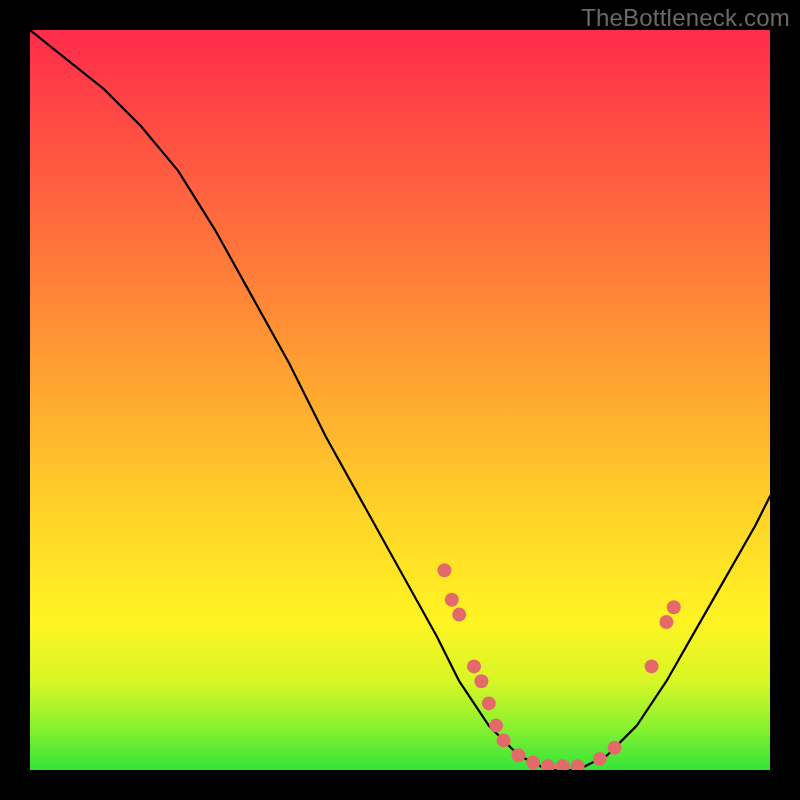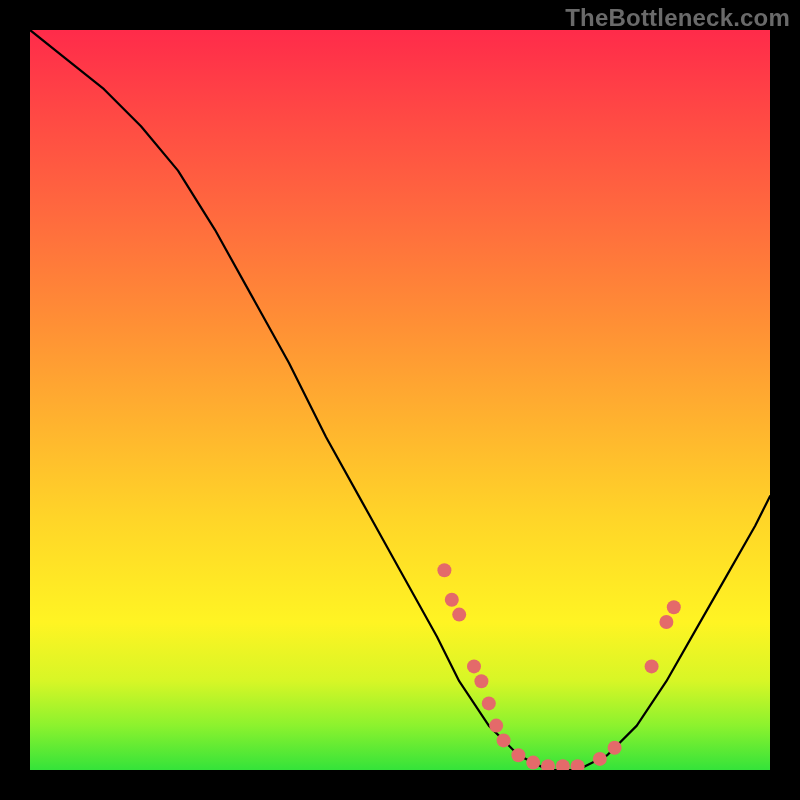--- a/index.html
+++ b/index.html
@@ -16,21 +16,21 @@
     width: 800px;
     height: 800px;
     background: #000;
   }
   .watermark {
     position: absolute;
     top: 4px;
     right: 10px;
     color: #6a6a6a;
     font-size: 24px;
-    font-weight: 700;
+    font-weight: 400;
     letter-spacing: 0.2px;
     user-select: none;
     text-align: center;
   }
   .plot {
     position: absolute;
     left: 30px;
     top: 30px;
     width: 740px;
     height: 740px;

